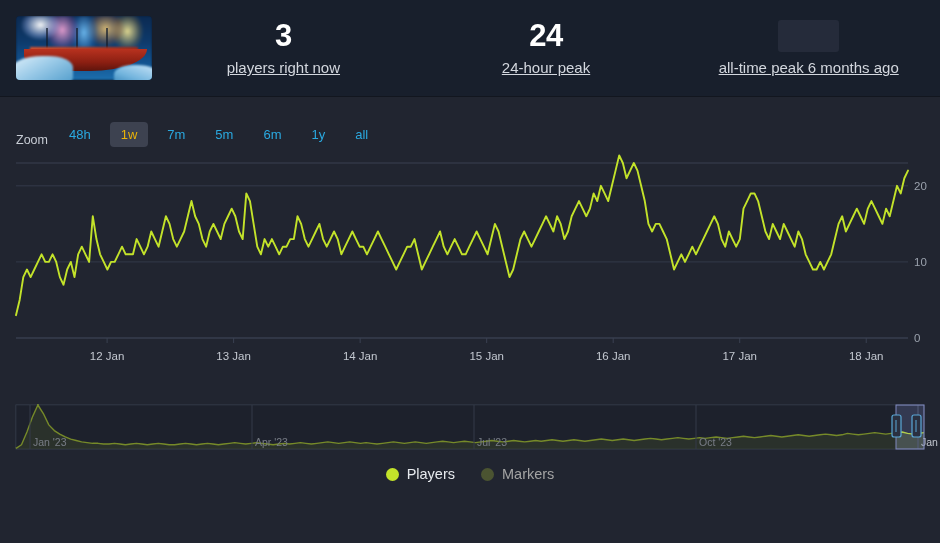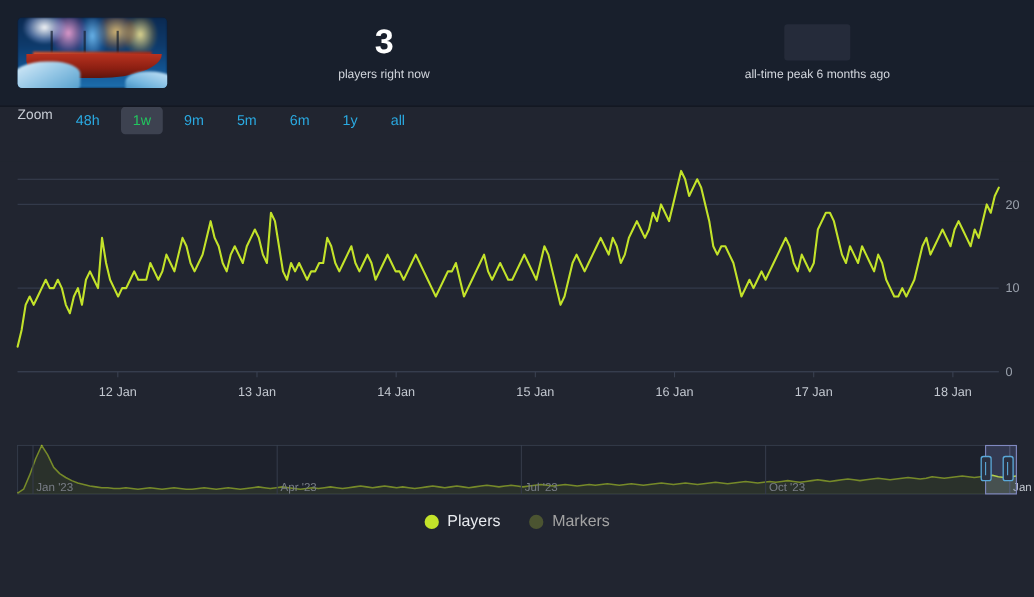--- a/index.html
+++ b/index.html
@@ -84,30 +84,31 @@
   .stat .num.hidden-num{
     display:inline-block;
     color:transparent;
     background:#252b3a;
     border-radius:3px;
     padding:0 10px;
     user-select:none;
   }
   .stat .lbl{
     margin-top:7px;
-    font-size:11px;
+    font-size:15px;
     color:#d3d7de;
     font-weight:400;
+    text-decoration:underline;
   }
 
   
   .rangebar{
     height:50px;
     display:flex;
-    align-items:flex-start;
+    align-items:flex-end;
     padding:0 0 0 16px;
     gap:8px;
     background:#212530;
   }
   .rangebar .zoom-label{
     font-size:12.5px;color:#c7ccd4;margin-right:2px;
   }
   .rbtn{
     font-size:13px;
     font-weight:400;
@@ -115,21 +116,21 @@
     background:transparent;
     border:0;
     border-radius:4px;
     padding:6px 11px;
     cursor:pointer;
     line-height:1;
     font-family:inherit;
   }
   .rbtn.active{
     background:#3d4250;
-    color:#22c55e;
+    color:#eab308;
   }
 
   
   .chartwrap{
     position:relative;
     height:252px;
     margin:0;
   }
   .chartwrap svg{display:block;}
   .ylab{
@@ -182,32 +183,36 @@
       <div class="hull"></div>
       <div class="ice"></div>
       <div class="ice2"></div>
     </div>
 
     <div class="stat">
       <div class="num">3</div>
       <div class="lbl">players right now</div>
     </div>
 
+    <div class="stat">
+      <div class="num">24</div>
+      <div class="lbl">24-hour peak</div>
+    </div>
 
     <div class="stat">
       <div class="num hidden-num">&nbsp;&nbsp;&nbsp;&nbsp;&nbsp;</div>
       <div class="lbl">all-time peak 6 months ago</div>
     </div>
   </div>
 
   <div class="rangebar">
     <span class="zoom-label">Zoom</span>
     <button class="rbtn">48h</button>
     <button class="rbtn active">1w</button>
-    <button class="rbtn">9m</button>
+    <button class="rbtn">7m</button>
     <button class="rbtn">5m</button>
     <button class="rbtn">6m</button>
     <button class="rbtn">1y</button>
     <button class="rbtn">all</button>
   </div>
 
   <div class="chartwrap">
     <svg id="mainchart" width="940" height="252" viewBox="0 0 940 252">
       <g id="main-grid">
           <line x1="16" y1="16" x2="908" y2="16" class="axisline"></line>

